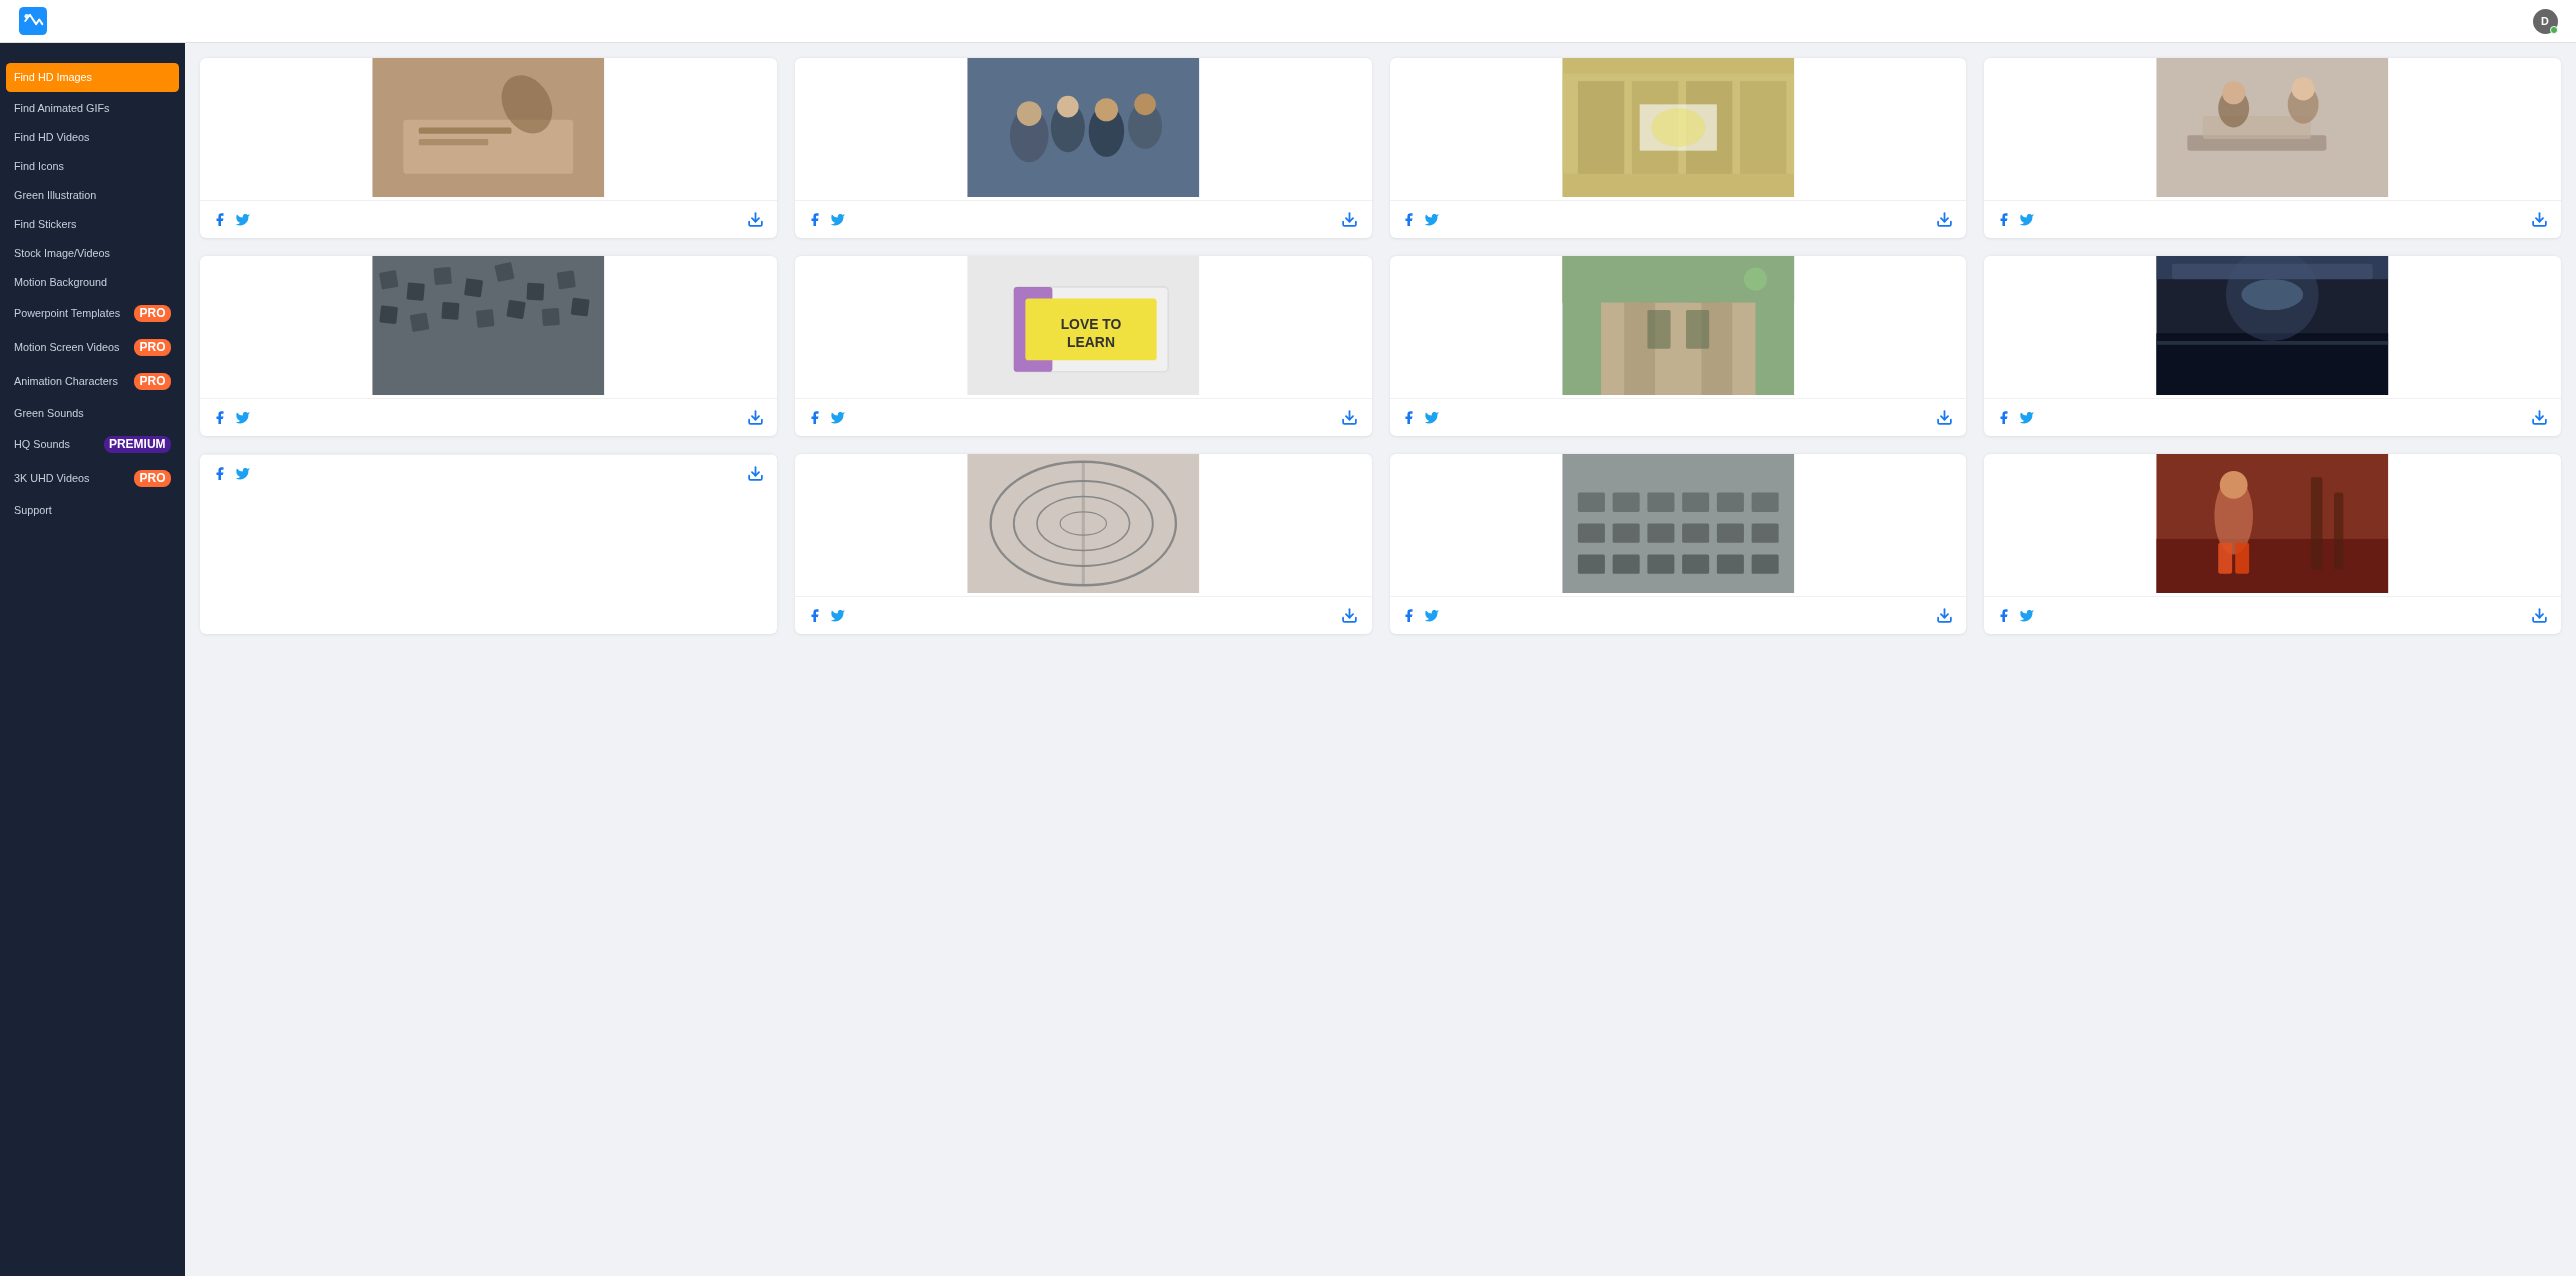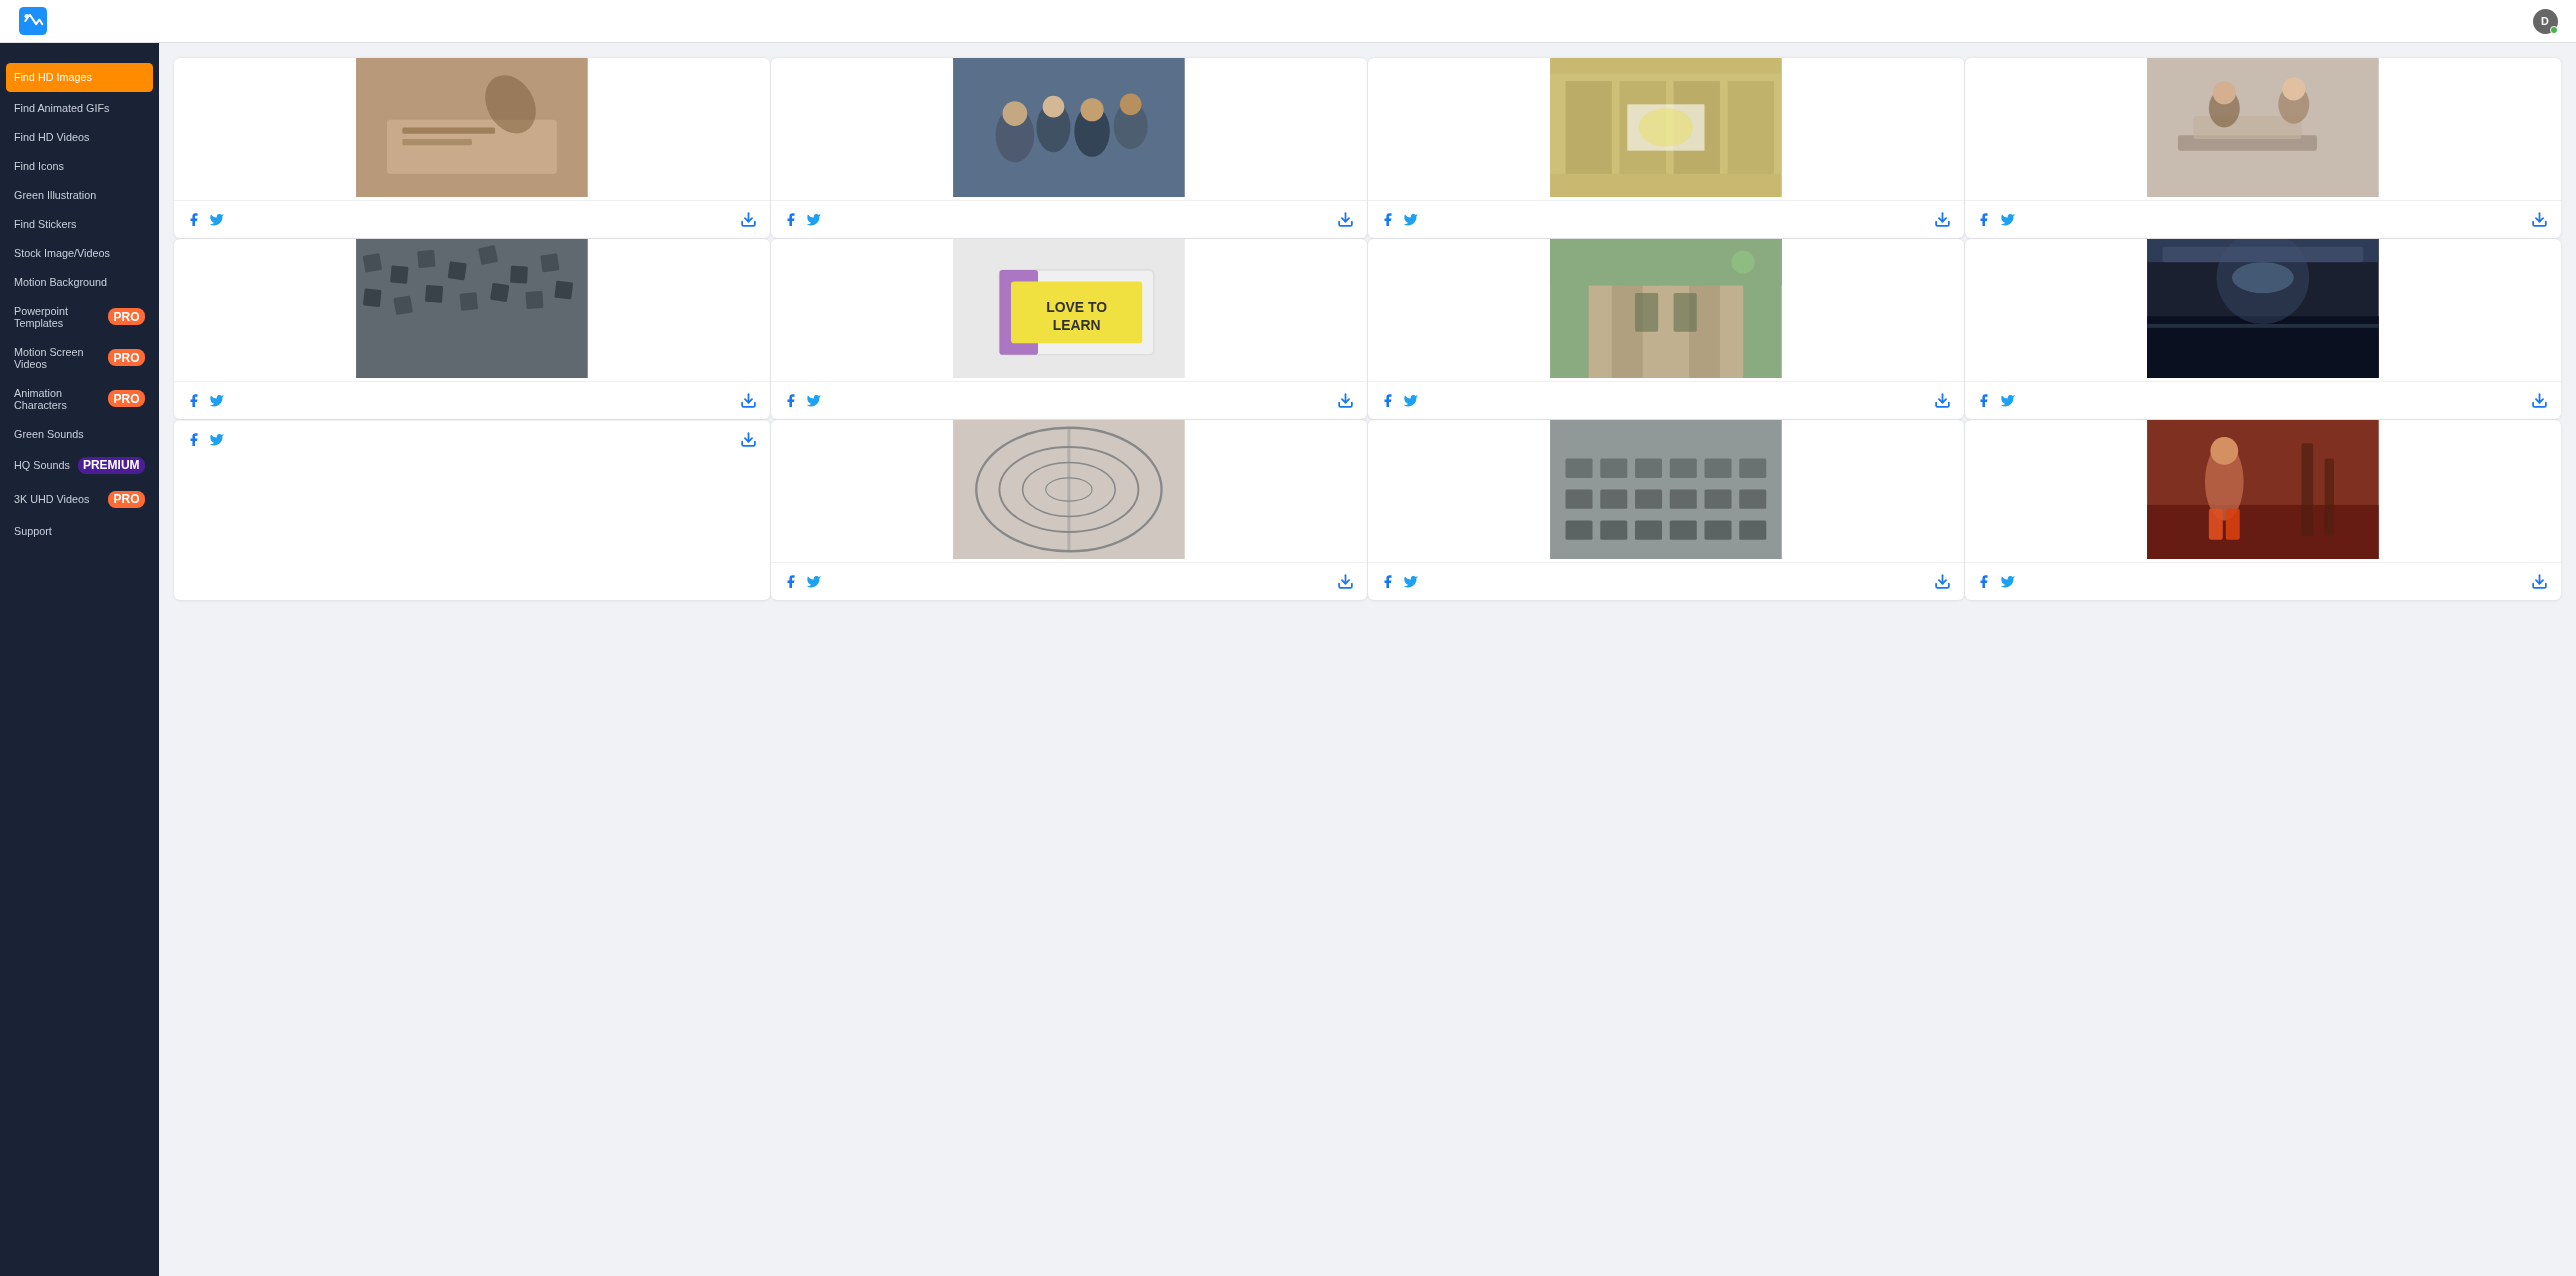--- a/index.html
+++ b/index.html
@@ -61,21 +61,21 @@
 
     
     .layout {
       display: flex;
       flex: 1;
       overflow: hidden;
     }
 
     
     .sidebar {
-      width: 159px;
+      width: 185px;
       background: #1a2235;
       color: #ccc;
       flex-shrink: 0;
       display: flex;
       flex-direction: column;
       overflow-y: auto;
     }
     .sidebar-nav-label {
       font-size: 8.5px;
       color: #8899aa;
@@ -117,21 +117,21 @@
       flex: 1;
       overflow-y: auto;
       padding: 15.4px;
       background: #f0f2f5;
     }
 
     
     .image-grid {
       display: grid;
       grid-template-columns: repeat(4, 1fr);
-      gap: 1px;
+      gap: 18px;
       border-radius: 21px;
     }
 
     .image-card {
       background: #fff;
       border-radius: 6.2px;
       overflow: hidden;
       box-shadow: 0 0.8px 3.1px rgba(0,0,0,0.08);
     }
 

